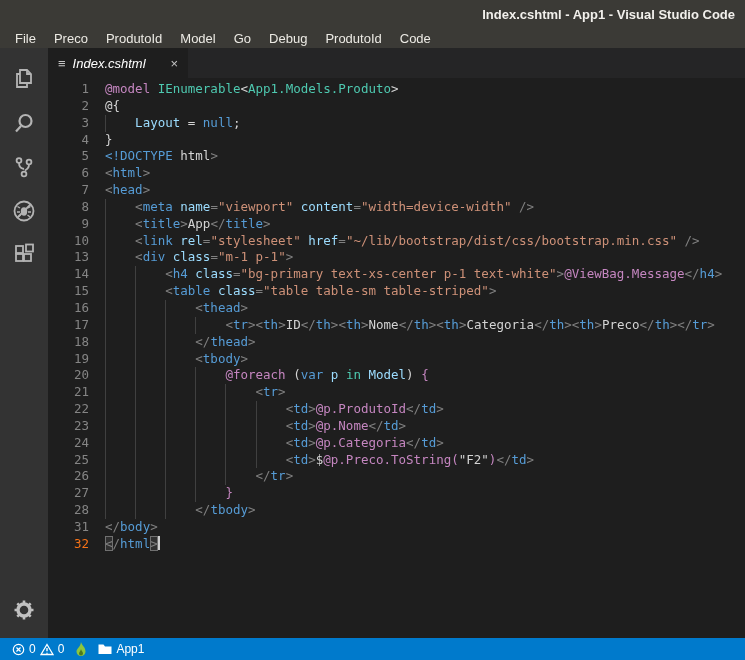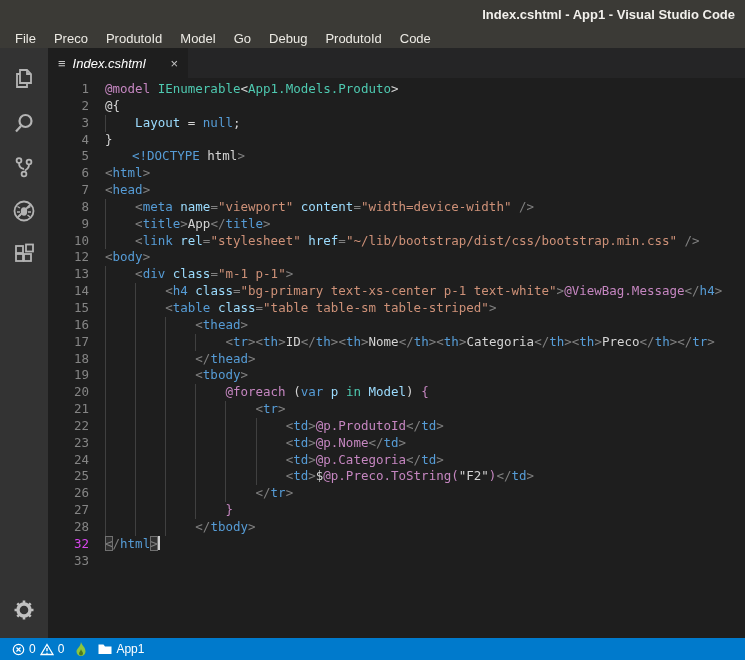--- a/index.html
+++ b/index.html
@@ -41,21 +41,21 @@
   }
   .tab .fileicon { font-style:normal; color:#c5c5c5; font-size:13px; line-height:1; }
   .tab .tab-close { font-style:normal; color:#c5c5c5; font-size:13px; margin-left:auto; line-height:1; }
   .editor { flex:1; padding-top:3px; overflow:hidden; }
   .line {
     display:flex; height:16.85px;
     font-family:"DejaVu Sans Mono", monospace;
     font-size:12.5px; line-height:16.85px; white-space:pre;
   }
   .ln { flex:none; width:41px; text-align:right; padding-right:0; color:#858585; }
-  .ln.active { color:#d946ef; }
+  .ln.active { color:#f97316; }
   .code { position:relative; flex:1; margin-left:16px; min-width:0; }
   .guide { position:absolute; top:0; bottom:0; width:1px; background:#404040; }
   .code span { position:relative; }
   .bm { outline:1px solid #707070; outline-offset:-1px; background:rgba(100,100,100,.25); }
   .cursor {
     display:inline-block; width:2px; height:14px; background:#cfcfcf;
     vertical-align:middle; margin-top:-2px;
   }
   
   .statusbar {
@@ -142,45 +142,44 @@
         <span>Index.cshtml</span>
         <span class="tab-close">×</span>
       </div>
     </div>
     <div class="editor">
       <div>
           <div class="line"><span class="ln">1</span><span class="code"><span style="color: rgb(197, 134, 192);">@model</span><span style="color: rgb(212, 212, 212);"> </span><span style="color: rgb(78, 201, 176);">IEnumerable</span><span style="color: rgb(212, 212, 212);">&lt;</span><span style="color: rgb(78, 201, 176);">App1.Models.Produto</span><span style="color: rgb(212, 212, 212);">&gt;</span></span></div>
           <div class="line"><span class="ln">2</span><span class="code"><span style="color: rgb(212, 212, 212);">@{</span></span></div>
           <div class="line"><span class="ln">3</span><span class="code"><i class="guide" style="left: 0px;"></i><span style="color: rgb(212, 212, 212);">    </span><span style="color: rgb(156, 220, 254);">Layout</span><span style="color: rgb(212, 212, 212);"> = </span><span style="color: rgb(86, 156, 214);">null</span><span style="color: rgb(212, 212, 212);">;</span></span></div>
           <div class="line"><span class="ln">4</span><span class="code"><span style="color: rgb(212, 212, 212);">}</span></span></div>
-          <div class="line"><span class="ln">5</span><span class="code"><span style="color: rgb(86, 156, 214); margin-left: 27px;">&lt;!DOCTYPE</span><span style="color: rgb(212, 212, 212);"> html</span><span style="color: rgb(128, 128, 128);">&gt;</span></span></div>
+          <div class="line"><span class="ln">5</span><span class="code"><span style="color: rgb(86, 156, 214);">&lt;!DOCTYPE</span><span style="color: rgb(212, 212, 212);"> html</span><span style="color: rgb(128, 128, 128);">&gt;</span></span></div>
           <div class="line"><span class="ln">6</span><span class="code"><span style="color: rgb(128, 128, 128);">&lt;</span><span style="color: rgb(86, 156, 214);">html</span><span style="color: rgb(128, 128, 128);">&gt;</span></span></div>
           <div class="line"><span class="ln">7</span><span class="code"><span style="color: rgb(128, 128, 128);">&lt;</span><span style="color: rgb(86, 156, 214);">head</span><span style="color: rgb(128, 128, 128);">&gt;</span></span></div>
           <div class="line"><span class="ln">8</span><span class="code"><i class="guide" style="left: 0px;"></i><span style="color: rgb(212, 212, 212);">    </span><span style="color: rgb(128, 128, 128);">&lt;</span><span style="color: rgb(86, 156, 214);">meta</span><span style="color: rgb(212, 212, 212);"> </span><span style="color: rgb(156, 220, 254);">name</span><span style="color: rgb(128, 128, 128);">=</span><span style="color: rgb(206, 145, 120);">"viewport"</span><span style="color: rgb(212, 212, 212);"> </span><span style="color: rgb(156, 220, 254);">content</span><span style="color: rgb(128, 128, 128);">=</span><span style="color: rgb(206, 145, 120);">"width=device-width"</span><span style="color: rgb(212, 212, 212);"> </span><span style="color: rgb(128, 128, 128);">/&gt;</span></span></div>
           <div class="line"><span class="ln">9</span><span class="code"><i class="guide" style="left: 0px;"></i><span style="color: rgb(212, 212, 212);">    </span><span style="color: rgb(128, 128, 128);">&lt;</span><span style="color: rgb(86, 156, 214);">title</span><span style="color: rgb(128, 128, 128);">&gt;</span><span style="color: rgb(212, 212, 212);">App</span><span style="color: rgb(128, 128, 128);">&lt;/</span><span style="color: rgb(86, 156, 214);">title</span><span style="color: rgb(128, 128, 128);">&gt;</span></span></div>
           <div class="line"><span class="ln">10</span><span class="code"><i class="guide" style="left: 0px;"></i><span style="color: rgb(212, 212, 212);">    </span><span style="color: rgb(128, 128, 128);">&lt;</span><span style="color: rgb(86, 156, 214);">link</span><span style="color: rgb(212, 212, 212);"> </span><span style="color: rgb(156, 220, 254);">rel</span><span style="color: rgb(128, 128, 128);">=</span><span style="color: rgb(206, 145, 120);">"stylesheet"</span><span style="color: rgb(212, 212, 212);"> </span><span style="color: rgb(156, 220, 254);">href</span><span style="color: rgb(128, 128, 128);">=</span><span style="color: rgb(206, 145, 120);">"~/lib/bootstrap/dist/css/bootstrap.min.css"</span><span style="color: rgb(212, 212, 212);"> </span><span style="color: rgb(128, 128, 128);">/&gt;</span></span></div>
-          <div class="line"><span class="ln">12</span><span class="code"><span style="color: rgb(128, 128, 128);">&lt;</span><span style="color: rgb(86, 156, 214);">body</span><span style="color: rgb(128, 128, 128);">&gt;</span></span></div>
           <div class="line"><span class="ln">13</span><span class="code"><i class="guide" style="left: 0px;"></i><span style="color: rgb(212, 212, 212);">    </span><span style="color: rgb(128, 128, 128);">&lt;</span><span style="color: rgb(86, 156, 214);">div</span><span style="color: rgb(212, 212, 212);"> </span><span style="color: rgb(156, 220, 254);">class</span><span style="color: rgb(128, 128, 128);">=</span><span style="color: rgb(206, 145, 120);">"m-1 p-1"</span><span style="color: rgb(128, 128, 128);">&gt;</span></span></div>
           <div class="line"><span class="ln">14</span><span class="code"><i class="guide" style="left: 0px;"></i><i class="guide" style="left: 30.104px;"></i><span style="color: rgb(212, 212, 212);">        </span><span style="color: rgb(128, 128, 128);">&lt;</span><span style="color: rgb(86, 156, 214);">h4</span><span style="color: rgb(212, 212, 212);"> </span><span style="color: rgb(156, 220, 254);">class</span><span style="color: rgb(128, 128, 128);">=</span><span style="color: rgb(206, 145, 120);">"bg-primary text-xs-center p-1 text-white"</span><span style="color: rgb(128, 128, 128);">&gt;</span><span style="color: rgb(197, 134, 192);">@ViewBag.Message</span><span style="color: rgb(128, 128, 128);">&lt;/</span><span style="color: rgb(86, 156, 214);">h4</span><span style="color: rgb(128, 128, 128);">&gt;</span></span></div>
           <div class="line"><span class="ln">15</span><span class="code"><i class="guide" style="left: 0px;"></i><i class="guide" style="left: 30.104px;"></i><span style="color: rgb(212, 212, 212);">        </span><span style="color: rgb(128, 128, 128);">&lt;</span><span style="color: rgb(86, 156, 214);">table</span><span style="color: rgb(212, 212, 212);"> </span><span style="color: rgb(156, 220, 254);">class</span><span style="color: rgb(128, 128, 128);">=</span><span style="color: rgb(206, 145, 120);">"table table-sm table-striped"</span><span style="color: rgb(128, 128, 128);">&gt;</span></span></div>
           <div class="line"><span class="ln">16</span><span class="code"><i class="guide" style="left: 0px;"></i><i class="guide" style="left: 30.104px;"></i><i class="guide" style="left: 60.208px;"></i><span style="color: rgb(212, 212, 212);">            </span><span style="color: rgb(128, 128, 128);">&lt;</span><span style="color: rgb(86, 156, 214);">thead</span><span style="color: rgb(128, 128, 128);">&gt;</span></span></div>
           <div class="line"><span class="ln">17</span><span class="code"><i class="guide" style="left: 0px;"></i><i class="guide" style="left: 30.104px;"></i><i class="guide" style="left: 60.208px;"></i><i class="guide" style="left: 90.312px;"></i><span style="color: rgb(212, 212, 212);">                </span><span style="color: rgb(128, 128, 128);">&lt;</span><span style="color: rgb(86, 156, 214);">tr</span><span style="color: rgb(128, 128, 128);">&gt;</span><span style="color: rgb(128, 128, 128);">&lt;</span><span style="color: rgb(86, 156, 214);">th</span><span style="color: rgb(128, 128, 128);">&gt;</span><span style="color: rgb(212, 212, 212);">ID</span><span style="color: rgb(128, 128, 128);">&lt;/</span><span style="color: rgb(86, 156, 214);">th</span><span style="color: rgb(128, 128, 128);">&gt;</span><span style="color: rgb(128, 128, 128);">&lt;</span><span style="color: rgb(86, 156, 214);">th</span><span style="color: rgb(128, 128, 128);">&gt;</span><span style="color: rgb(212, 212, 212);">Nome</span><span style="color: rgb(128, 128, 128);">&lt;/</span><span style="color: rgb(86, 156, 214);">th</span><span style="color: rgb(128, 128, 128);">&gt;</span><span style="color: rgb(128, 128, 128);">&lt;</span><span style="color: rgb(86, 156, 214);">th</span><span style="color: rgb(128, 128, 128);">&gt;</span><span style="color: rgb(212, 212, 212);">Categoria</span><span style="color: rgb(128, 128, 128);">&lt;/</span><span style="color: rgb(86, 156, 214);">th</span><span style="color: rgb(128, 128, 128);">&gt;</span><span style="color: rgb(128, 128, 128);">&lt;</span><span style="color: rgb(86, 156, 214);">th</span><span style="color: rgb(128, 128, 128);">&gt;</span><span style="color: rgb(212, 212, 212);">Preco</span><span style="color: rgb(128, 128, 128);">&lt;/</span><span style="color: rgb(86, 156, 214);">th</span><span style="color: rgb(128, 128, 128);">&gt;</span><span style="color: rgb(128, 128, 128);">&lt;/</span><span style="color: rgb(86, 156, 214);">tr</span><span style="color: rgb(128, 128, 128);">&gt;</span></span></div>
           <div class="line"><span class="ln">18</span><span class="code"><i class="guide" style="left: 0px;"></i><i class="guide" style="left: 30.104px;"></i><i class="guide" style="left: 60.208px;"></i><span style="color: rgb(212, 212, 212);">            </span><span style="color: rgb(128, 128, 128);">&lt;/</span><span style="color: rgb(86, 156, 214);">thead</span><span style="color: rgb(128, 128, 128);">&gt;</span></span></div>
           <div class="line"><span class="ln">19</span><span class="code"><i class="guide" style="left: 0px;"></i><i class="guide" style="left: 30.104px;"></i><i class="guide" style="left: 60.208px;"></i><span style="color: rgb(212, 212, 212);">            </span><span style="color: rgb(128, 128, 128);">&lt;</span><span style="color: rgb(86, 156, 214);">tbody</span><span style="color: rgb(128, 128, 128);">&gt;</span></span></div>
           <div class="line"><span class="ln">20</span><span class="code"><i class="guide" style="left: 0px;"></i><i class="guide" style="left: 30.104px;"></i><i class="guide" style="left: 60.208px;"></i><i class="guide" style="left: 90.312px;"></i><span style="color: rgb(212, 212, 212);">                </span><span style="color: rgb(197, 134, 192);">@foreach</span><span style="color: rgb(212, 212, 212);"> (</span><span style="color: rgb(86, 156, 214);">var</span><span style="color: rgb(212, 212, 212);"> </span><span style="color: rgb(156, 220, 254);">p</span><span style="color: rgb(212, 212, 212);"> </span><span style="color: rgb(78, 201, 176);">in</span><span style="color: rgb(212, 212, 212);"> </span><span style="color: rgb(156, 220, 254);">Model</span><span style="color: rgb(212, 212, 212);">) </span><span style="color: rgb(197, 134, 192);">{</span></span></div>
           <div class="line"><span class="ln">21</span><span class="code"><i class="guide" style="left: 0px;"></i><i class="guide" style="left: 30.104px;"></i><i class="guide" style="left: 60.208px;"></i><i class="guide" style="left: 90.312px;"></i><i class="guide" style="left: 120.416px;"></i><span style="color: rgb(212, 212, 212);">                    </span><span style="color: rgb(128, 128, 128);">&lt;</span><span style="color: rgb(86, 156, 214);">tr</span><span style="color: rgb(128, 128, 128);">&gt;</span></span></div>
           <div class="line"><span class="ln">22</span><span class="code"><i class="guide" style="left: 0px;"></i><i class="guide" style="left: 30.104px;"></i><i class="guide" style="left: 60.208px;"></i><i class="guide" style="left: 90.312px;"></i><i class="guide" style="left: 120.416px;"></i><i class="guide" style="left: 150.52px;"></i><span style="color: rgb(212, 212, 212);">                        </span><span style="color: rgb(128, 128, 128);">&lt;</span><span style="color: rgb(86, 156, 214);">td</span><span style="color: rgb(128, 128, 128);">&gt;</span><span style="color: rgb(197, 134, 192);">@p.ProdutoId</span><span style="color: rgb(128, 128, 128);">&lt;/</span><span style="color: rgb(86, 156, 214);">td</span><span style="color: rgb(128, 128, 128);">&gt;</span></span></div>
           <div class="line"><span class="ln">23</span><span class="code"><i class="guide" style="left: 0px;"></i><i class="guide" style="left: 30.104px;"></i><i class="guide" style="left: 60.208px;"></i><i class="guide" style="left: 90.312px;"></i><i class="guide" style="left: 120.416px;"></i><i class="guide" style="left: 150.52px;"></i><span style="color: rgb(212, 212, 212);">                        </span><span style="color: rgb(128, 128, 128);">&lt;</span><span style="color: rgb(86, 156, 214);">td</span><span style="color: rgb(128, 128, 128);">&gt;</span><span style="color: rgb(197, 134, 192);">@p.Nome</span><span style="color: rgb(128, 128, 128);">&lt;/</span><span style="color: rgb(86, 156, 214);">td</span><span style="color: rgb(128, 128, 128);">&gt;</span></span></div>
           <div class="line"><span class="ln">24</span><span class="code"><i class="guide" style="left: 0px;"></i><i class="guide" style="left: 30.104px;"></i><i class="guide" style="left: 60.208px;"></i><i class="guide" style="left: 90.312px;"></i><i class="guide" style="left: 120.416px;"></i><i class="guide" style="left: 150.52px;"></i><span style="color: rgb(212, 212, 212);">                        </span><span style="color: rgb(128, 128, 128);">&lt;</span><span style="color: rgb(86, 156, 214);">td</span><span style="color: rgb(128, 128, 128);">&gt;</span><span style="color: rgb(197, 134, 192);">@p.Categoria</span><span style="color: rgb(128, 128, 128);">&lt;/</span><span style="color: rgb(86, 156, 214);">td</span><span style="color: rgb(128, 128, 128);">&gt;</span></span></div>
           <div class="line"><span class="ln">25</span><span class="code"><i class="guide" style="left: 0px;"></i><i class="guide" style="left: 30.104px;"></i><i class="guide" style="left: 60.208px;"></i><i class="guide" style="left: 90.312px;"></i><i class="guide" style="left: 120.416px;"></i><i class="guide" style="left: 150.52px;"></i><span style="color: rgb(212, 212, 212);">                        </span><span style="color: rgb(128, 128, 128);">&lt;</span><span style="color: rgb(86, 156, 214);">td</span><span style="color: rgb(128, 128, 128);">&gt;</span><span style="color: rgb(212, 212, 212);">$</span><span style="color: rgb(197, 134, 192);">@p.Preco.ToString(</span><span style="color: rgb(212, 212, 212);">"F2"</span><span style="color: rgb(197, 134, 192);">)</span><span style="color: rgb(128, 128, 128);">&lt;/</span><span style="color: rgb(86, 156, 214);">td</span><span style="color: rgb(128, 128, 128);">&gt;</span></span></div>
           <div class="line"><span class="ln">26</span><span class="code"><i class="guide" style="left: 0px;"></i><i class="guide" style="left: 30.104px;"></i><i class="guide" style="left: 60.208px;"></i><i class="guide" style="left: 90.312px;"></i><i class="guide" style="left: 120.416px;"></i><span style="color: rgb(212, 212, 212);">                    </span><span style="color: rgb(128, 128, 128);">&lt;/</span><span style="color: rgb(86, 156, 214);">tr</span><span style="color: rgb(128, 128, 128);">&gt;</span></span></div>
           <div class="line"><span class="ln">27</span><span class="code"><i class="guide" style="left: 0px;"></i><i class="guide" style="left: 30.104px;"></i><i class="guide" style="left: 60.208px;"></i><i class="guide" style="left: 90.312px;"></i><span style="color: rgb(212, 212, 212);">                </span><span style="color: rgb(197, 134, 192);">}</span></span></div>
           <div class="line"><span class="ln">28</span><span class="code"><i class="guide" style="left: 0px;"></i><i class="guide" style="left: 30.104px;"></i><i class="guide" style="left: 60.208px;"></i><span style="color: rgb(212, 212, 212);">            </span><span style="color: rgb(128, 128, 128);">&lt;/</span><span style="color: rgb(86, 156, 214);">tbody</span><span style="color: rgb(128, 128, 128);">&gt;</span></span></div>
+          <div class="line"><span class="ln">31</span><span class="code"><span style="color: rgb(128, 128, 128);">&lt;/</span><span style="color: rgb(86, 156, 214);">body</span><span style="color: rgb(128, 128, 128);">&gt;</span></span></div>
           <div class="line"><span class="ln active">32</span><span class="code"><span class="bm" style="color: rgb(128, 128, 128);">&lt;</span><span style="color: rgb(128, 128, 128);">/</span><span style="color: rgb(86, 156, 214);">html</span><span class="bm" style="color: rgb(128, 128, 128);">&gt;</span><span class="cursor"></span></span></div>
-          <div class="line"><span class="ln">33</span><span class="code"></span></div>
         </div>
     </div>
   </div>
 </div>
 
 <div class="statusbar">
   <div class="sb-group">
     <svg width="13" height="13" viewBox="0 0 14 14" fill="none" stroke="#ffffff" stroke-width="1.3">
       <circle cx="7" cy="7" r="5.6"></circle>
       <path d="M4.8 4.8 l4.4 4.4 M9.2 4.8 l-4.4 4.4"></path>

